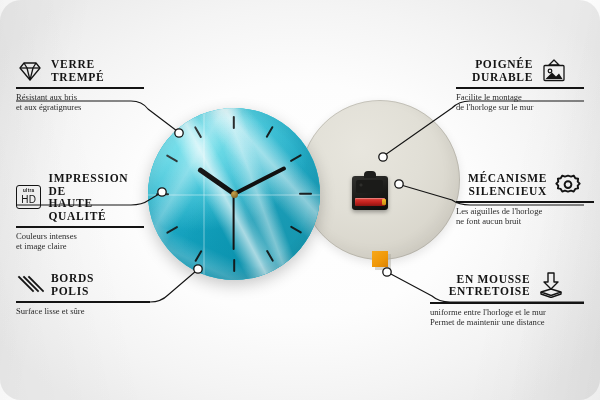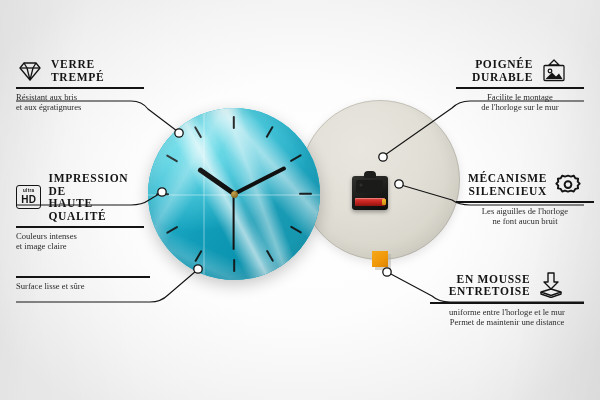--- a/index.html
+++ b/index.html
@@ -11,20 +11,21 @@
     font-family: "Liberation Serif", serif;
     background: #ffffff;
     position: relative;
   }
   #stage {
     position: absolute; inset: 0;
     width: 600px; height: 400px;
     background:
       radial-gradient(ellipse 360px 260px at 300px 200px, #ffffff 0%, #fdfdfd 45%, #f4f4f4 75%, #ebebeb 100%),
       linear-gradient(105deg, #e9e9e9 0%, #f7f7f7 18%, #ffffff 38%, #ffffff 62%, #f5f5f5 84%, #e8e8e8 100%);
+    border-radius: 21px;
   }
   
   #stage::before {
     content: "";
     position: absolute; inset: 0;
     background:
       linear-gradient(100deg, rgba(0,0,0,0.035) 0%, rgba(0,0,0,0) 14%, rgba(0,0,0,0) 86%, rgba(0,0,0,0.04) 100%),
       linear-gradient(78deg, rgba(0,0,0,0.025) 0%, rgba(0,0,0,0) 22%),
       linear-gradient(-78deg, rgba(0,0,0,0.03) 0%, rgba(0,0,0,0) 20%);
     pointer-events: none;
@@ -197,40 +198,40 @@
     background: #141414;
     margin-top: 4px;
   }
   .desc {
     font-family: "Liberation Serif", serif;
     font-size: 8.6px;
     line-height: 10.2px;
     color: #2b2b2b;
     margin-top: 3px;
   }
-  .callout.right .desc { text-align: center; font-family: Liberation Serif, serif; }
+  .callout.right .desc { text-align: left; font-family: Liberation Serif, serif; }
   .ico { flex: 0 0 auto; display: block; }
 
   
   .hd-badge {
     width: 26px; height: 22px;
     border: 1.6px solid #141414;
     border-radius: 3px;
     display: flex; flex-direction: column;
     align-items: center; justify-content: center;
     line-height: 1;
   }
   .hd-badge .u {
     font-family: "Liberation Sans", sans-serif;
     font-size: 4.6px; font-weight: bold; letter-spacing: .3px;
     color: #141414;
   }
   .hd-badge .h {
     font-family: "Liberation Sans", sans-serif;
-    font-size: 10px; font-weight: bold; letter-spacing: .2px;
+    font-size: 10px; font-weight: normal; letter-spacing: .2px;
     color: #141414; margin-top: .5px;
   }
 </style>
 </head>
 <body>
 
 <div id="stage">
 
   <div class="back-disc">
     <div class="disc-rim"></div>
@@ -329,20 +330,33 @@
       </div>
     </div>
     <div class="rule"></div>
     <div class="desc">
       <div>Couleurs intenses</div>
       <div>et image claire</div>
     </div>
   </div>
 
   <div class="callout left" style="left:16px; top:272px; width:134px;">
+    <div class="head">
+      <svg class="ico" width="28" height="24" viewBox="0 0 28 24">
+        <g stroke="#141414" stroke-width="1.8" stroke-linecap="square">
+          <path d="M3,4 L17,18"></path>
+          <path d="M8,4 L22,18"></path>
+          <path d="M13,4 L27,18"></path>
+        </g>
+      </svg>
+      <div>
+        <div class="title">BORDS</div>
+        <div class="title">POLIS</div>
+      </div>
+    </div>
     <div class="rule"></div>
     <div class="desc">
       <div>Surface lisse et sûre</div>
     </div>
   </div>
 
   <div class="callout right" style="left:456px; top:58px; width:128px;">
     <div class="head">
       <div>
         <div class="title">POIGNÉE</div>

